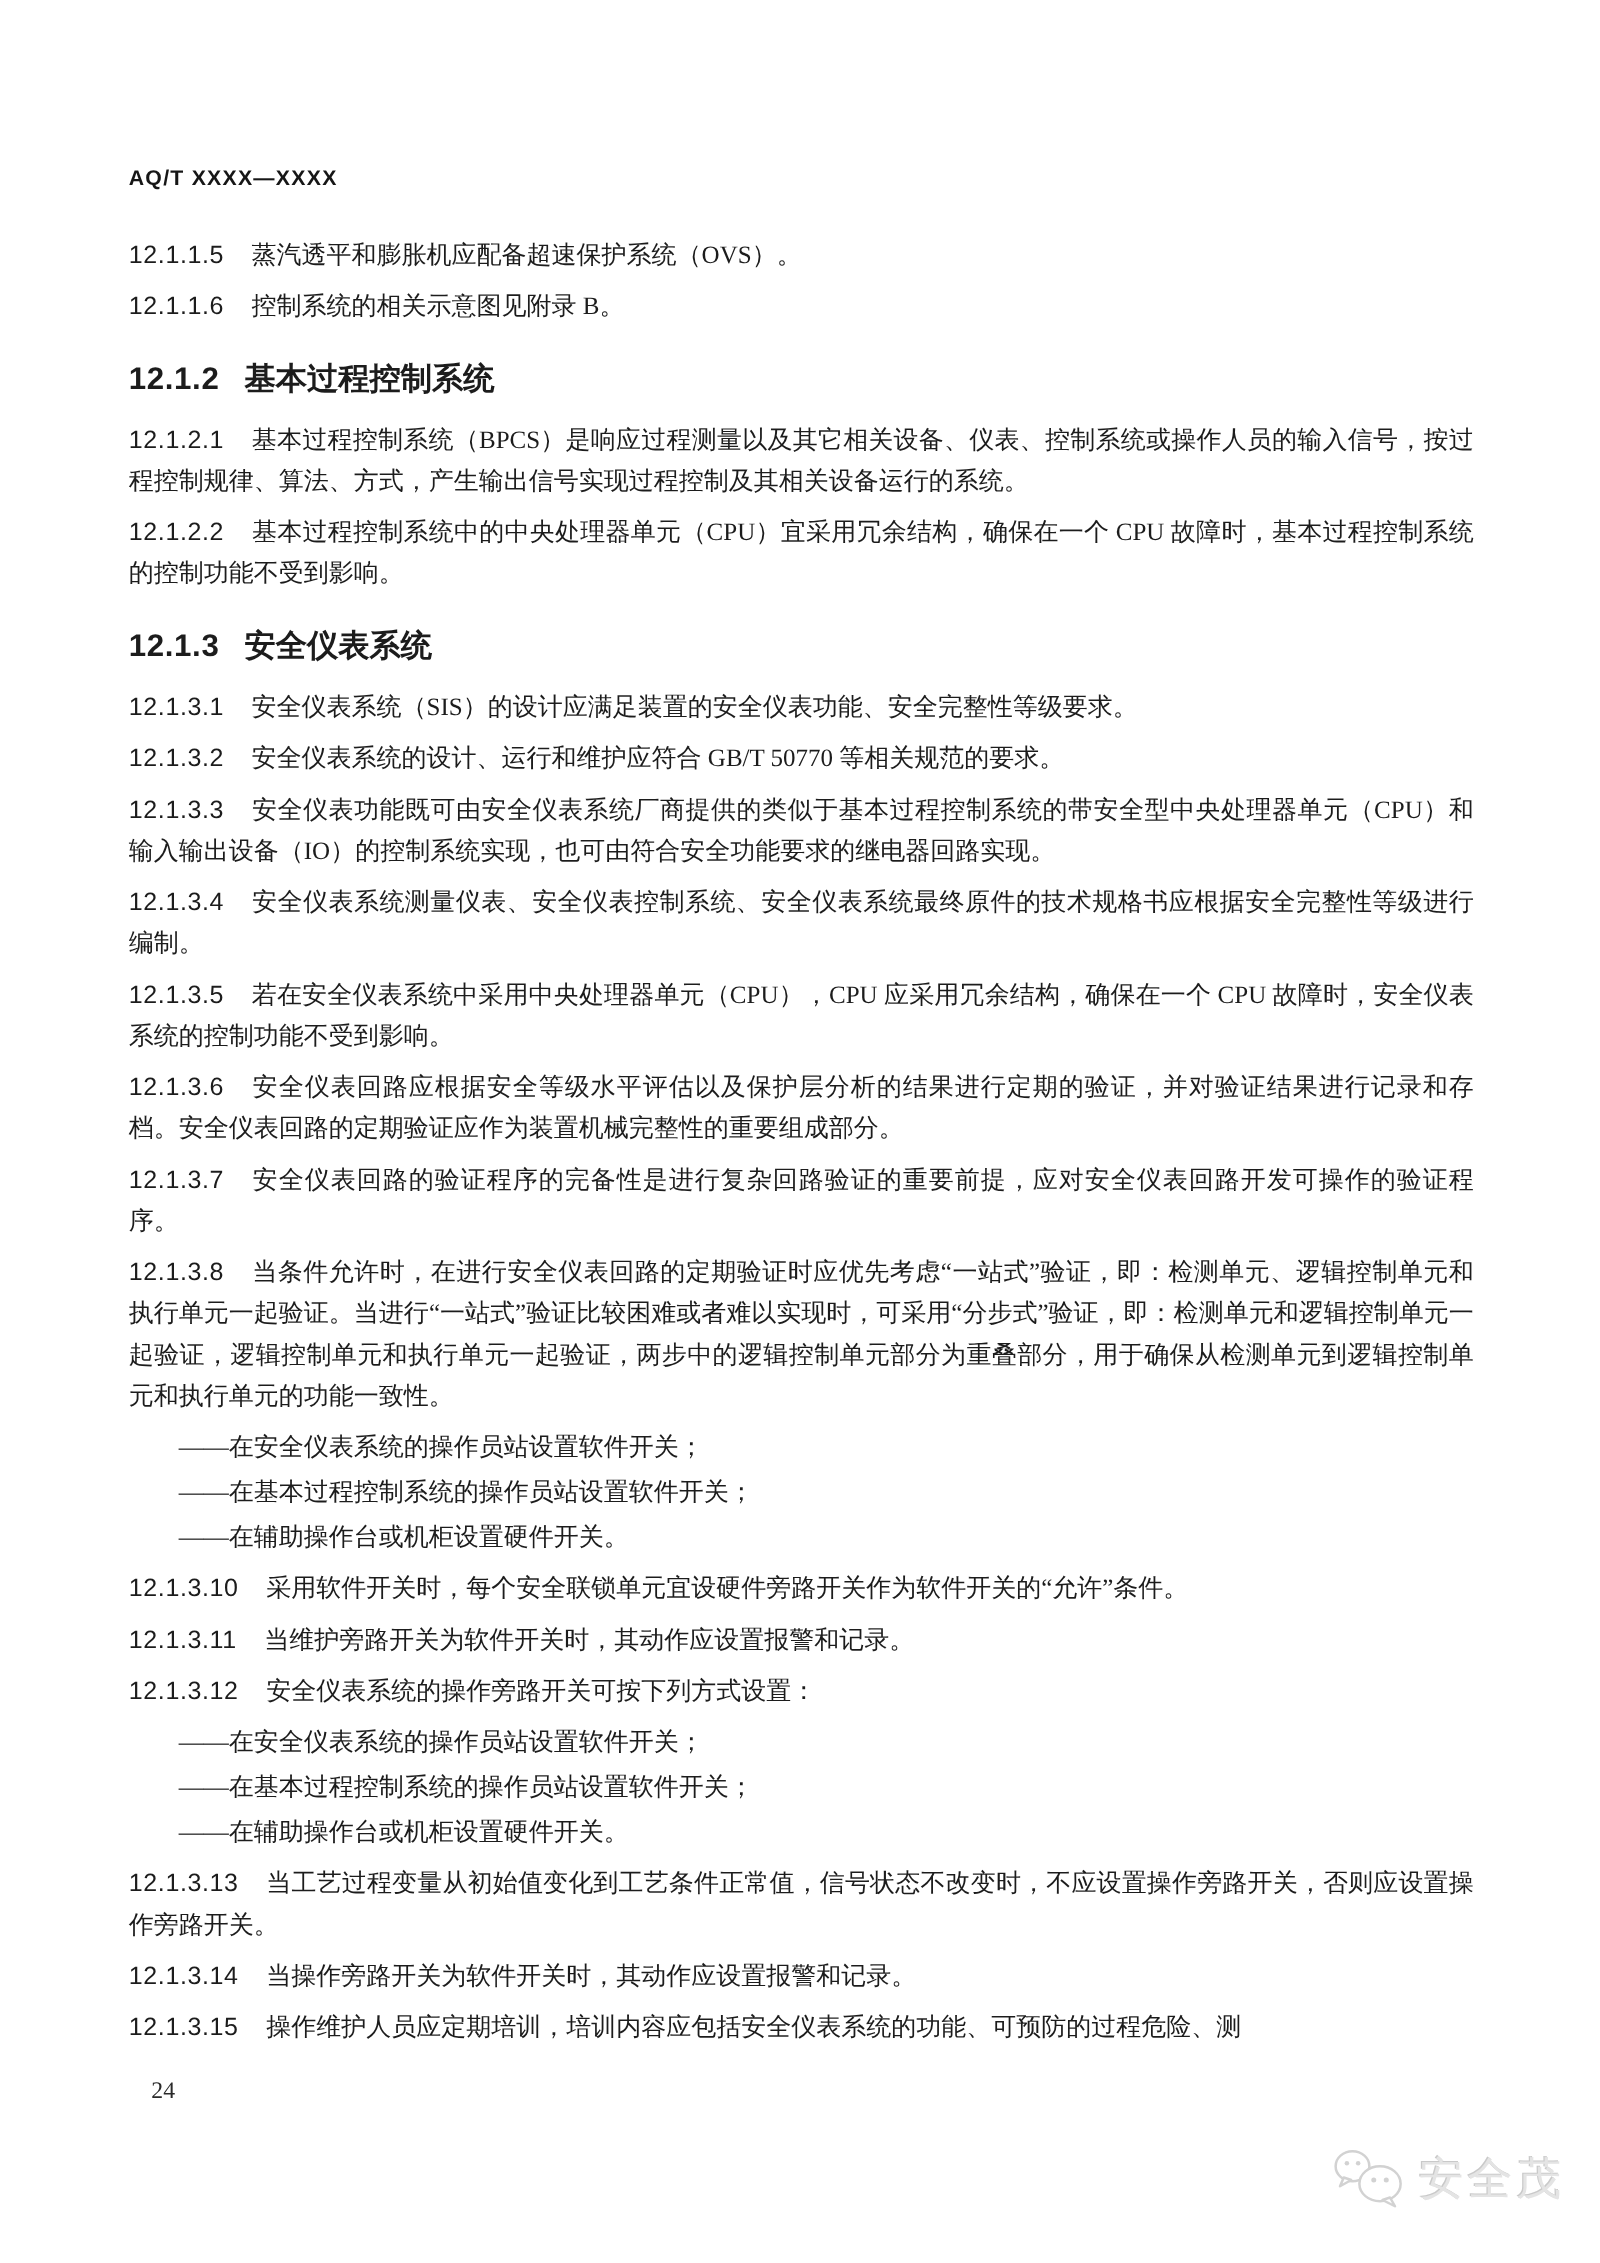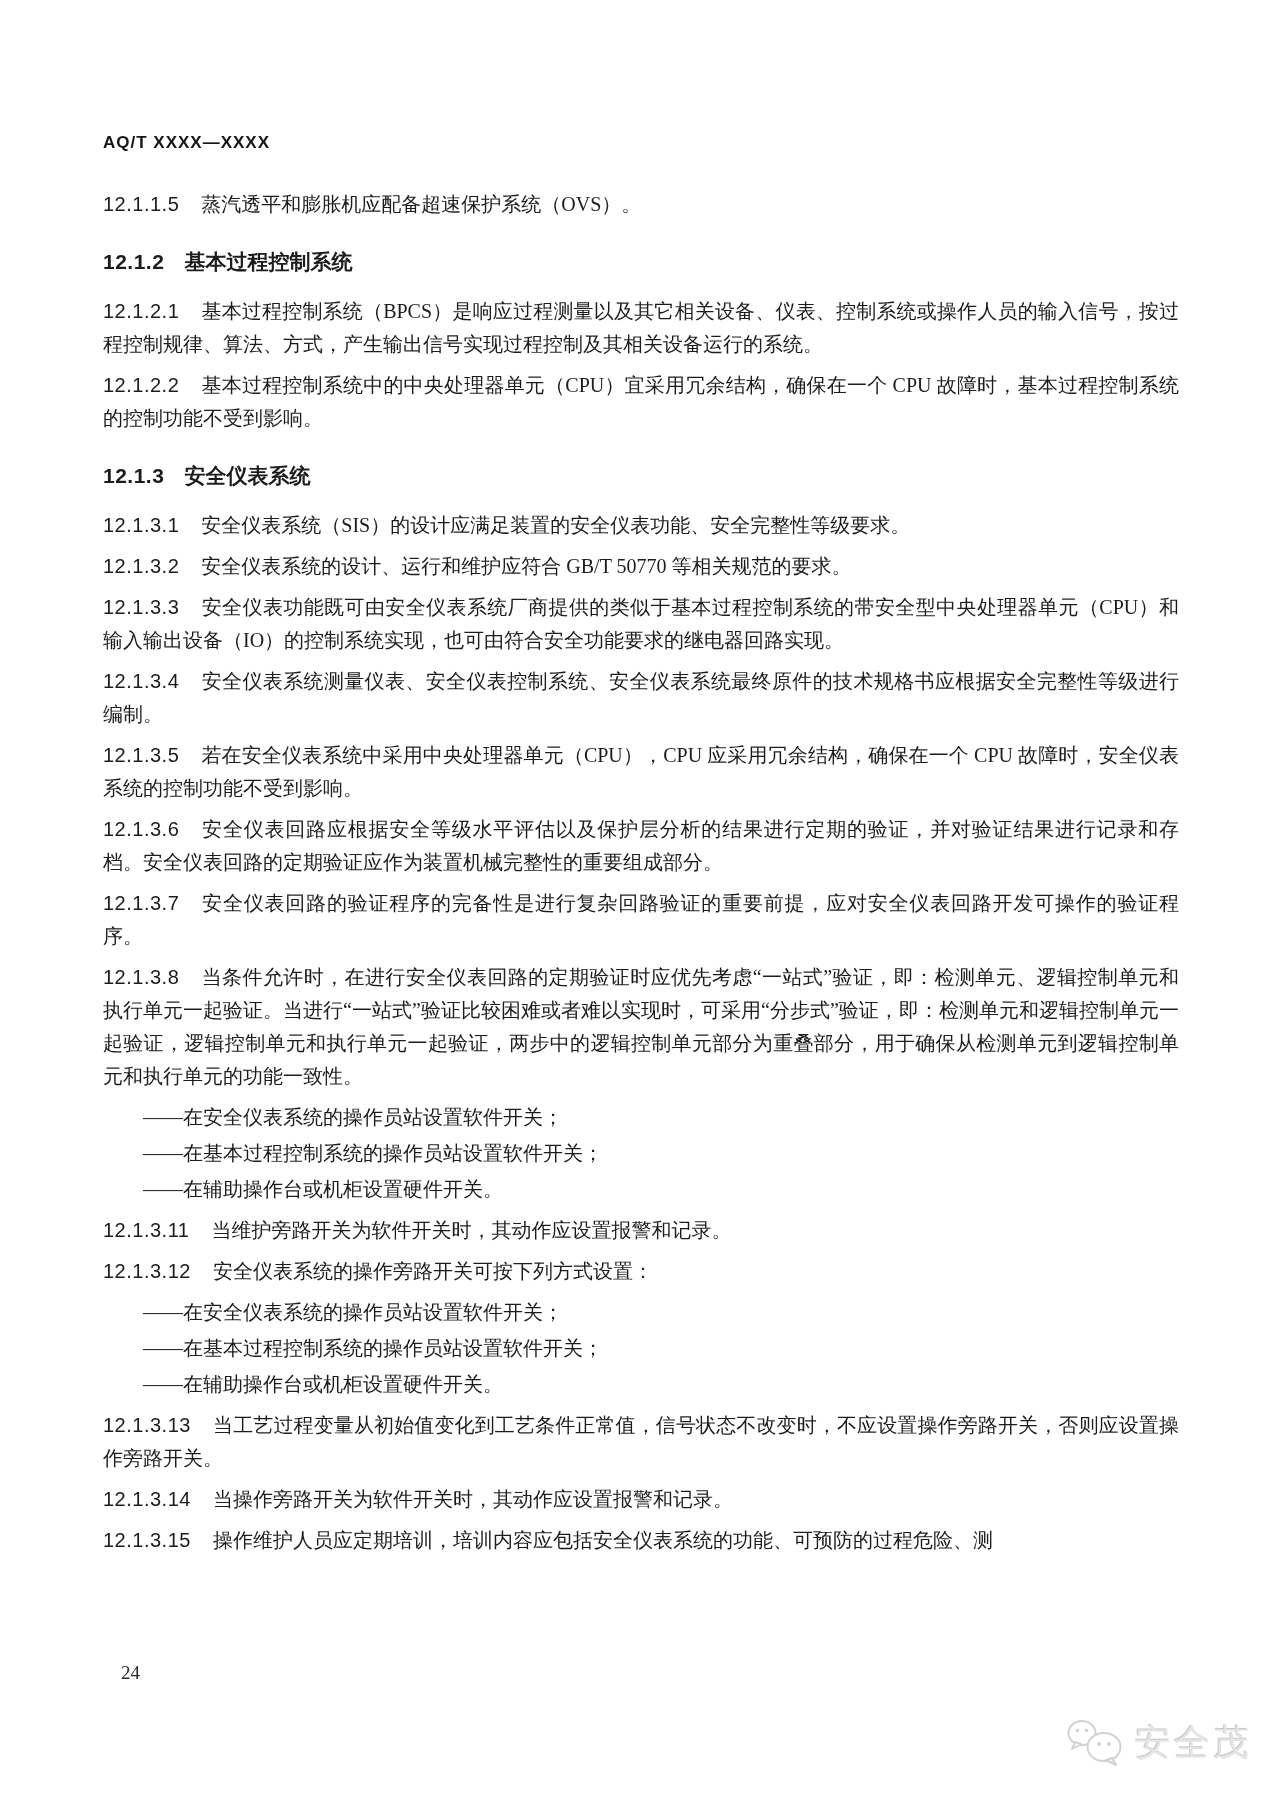--- a/index.html
+++ b/index.html
@@ -36,21 +36,21 @@
     text-align:justify;
   }
   p.clause .num, p.heading .num{
     font-family:"Liberation Sans","DejaVu Sans",sans-serif;
     letter-spacing:0.5px;
     margin-right:22px;
     white-space:nowrap;
   }
   p.heading{
     font-family:"Liberation Sans","DejaVu Sans",sans-serif;
-    font-size:21px;
+    font-size:25px;
     font-weight:bold;
     line-height:30px;
     margin:26px 0 18px 0;
   }
   p.heading .num{margin-right:20px;}
   p.dash{
     font-size:20px;
     line-height:33px;
     margin:3px 0;
     padding-left:40px;
@@ -82,35 +82,37 @@
 </style>
 </head>
 <body>
 
 <div class="page">
 
   <div class="doc-header">AQ/T XXXX—XXXX</div>
 
   <div class="content">
       <p class="clause"><span class="num">12.1.1.5</span><span class="txt">蒸汽透平和膨胀机应配备超速保护系统（OVS）。</span></p>
+      <p class="clause"><span class="num">12.1.1.6</span><span class="txt">控制系统的相关示意图见附录 B。</span></p>
       <p class="heading"><span class="num">12.1.2</span><span class="txt">基本过程控制系统</span></p>
       <p class="clause"><span class="num">12.1.2.1</span><span class="txt">基本过程控制系统（BPCS）是响应过程测量以及其它相关设备、仪表、控制系统或操作人员的输入信号，按过程控制规律、算法、方式，产生输出信号实现过程控制及其相关设备运行的系统。</span></p>
       <p class="clause"><span class="num">12.1.2.2</span><span class="txt">基本过程控制系统中的中央处理器单元（CPU）宜采用冗余结构，确保在一个 CPU 故障时，基本过程控制系统的控制功能不受到影响。</span></p>
       <p class="heading"><span class="num">12.1.3</span><span class="txt">安全仪表系统</span></p>
       <p class="clause"><span class="num">12.1.3.1</span><span class="txt">安全仪表系统（SIS）的设计应满足装置的安全仪表功能、安全完整性等级要求。</span></p>
       <p class="clause"><span class="num">12.1.3.2</span><span class="txt">安全仪表系统的设计、运行和维护应符合 GB/T 50770 等相关规范的要求。</span></p>
       <p class="clause"><span class="num">12.1.3.3</span><span class="txt">安全仪表功能既可由安全仪表系统厂商提供的类似于基本过程控制系统的带安全型中央处理器单元（CPU）和输入输出设备（IO）的控制系统实现，也可由符合安全功能要求的继电器回路实现。</span></p>
       <p class="clause"><span class="num">12.1.3.4</span><span class="txt">安全仪表系统测量仪表、安全仪表控制系统、安全仪表系统最终原件的技术规格书应根据安全完整性等级进行编制。</span></p>
       <p class="clause"><span class="num">12.1.3.5</span><span class="txt">若在安全仪表系统中采用中央处理器单元（CPU），CPU 应采用冗余结构，确保在一个 CPU 故障时，安全仪表系统的控制功能不受到影响。</span></p>
       <p class="clause"><span class="num">12.1.3.6</span><span class="txt">安全仪表回路应根据安全等级水平评估以及保护层分析的结果进行定期的验证，并对验证结果进行记录和存档。安全仪表回路的定期验证应作为装置机械完整性的重要组成部分。</span></p>
       <p class="clause"><span class="num">12.1.3.7</span><span class="txt">安全仪表回路的验证程序的完备性是进行复杂回路验证的重要前提，应对安全仪表回路开发可操作的验证程序。</span></p>
       <p class="clause"><span class="num">12.1.3.8</span><span class="txt">当条件允许时，在进行安全仪表回路的定期验证时应优先考虑“一站式”验证，即：检测单元、逻辑控制单元和执行单元一起验证。当进行“一站式”验证比较困难或者难以实现时，可采用“分步式”验证，即：检测单元和逻辑控制单元一起验证，逻辑控制单元和执行单元一起验证，两步中的逻辑控制单元部分为重叠部分，用于确保从检测单元到逻辑控制单元和执行单元的功能一致性。</span></p>
       <p class="dash"><span class="txt">——在安全仪表系统的操作员站设置软件开关；</span></p>
       <p class="dash"><span class="txt">——在基本过程控制系统的操作员站设置软件开关；</span></p>
       <p class="dash"><span class="txt">——在辅助操作台或机柜设置硬件开关。</span></p>
+      <p class="clause"><span class="num">12.1.3.10</span><span class="txt">采用软件开关时，每个安全联锁单元宜设硬件旁路开关作为软件开关的“允许”条件。</span></p>
       <p class="clause"><span class="num">12.1.3.11</span><span class="txt">当维护旁路开关为软件开关时，其动作应设置报警和记录。</span></p>
       <p class="clause"><span class="num">12.1.3.12</span><span class="txt">安全仪表系统的操作旁路开关可按下列方式设置：</span></p>
       <p class="dash"><span class="txt">——在安全仪表系统的操作员站设置软件开关；</span></p>
       <p class="dash"><span class="txt">——在基本过程控制系统的操作员站设置软件开关；</span></p>
       <p class="dash"><span class="txt">——在辅助操作台或机柜设置硬件开关。</span></p>
       <p class="clause"><span class="num">12.1.3.13</span><span class="txt">当工艺过程变量从初始值变化到工艺条件正常值，信号状态不改变时，不应设置操作旁路开关，否则应设置操作旁路开关。</span></p>
       <p class="clause"><span class="num">12.1.3.14</span><span class="txt">当操作旁路开关为软件开关时，其动作应设置报警和记录。</span></p>
       <p class="clause"><span class="num">12.1.3.15</span><span class="txt">操作维护人员应定期培训，培训内容应包括安全仪表系统的功能、可预防的过程危险、测</span></p>
     </div>
 

